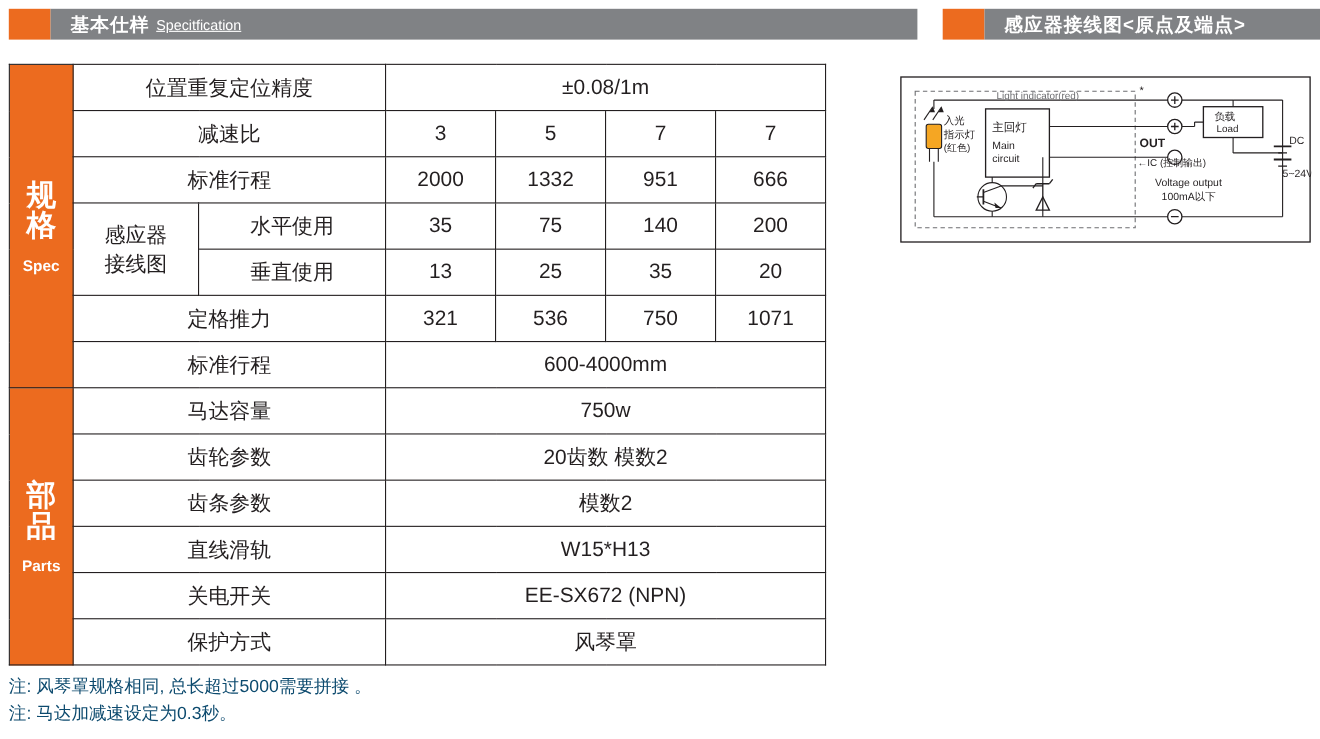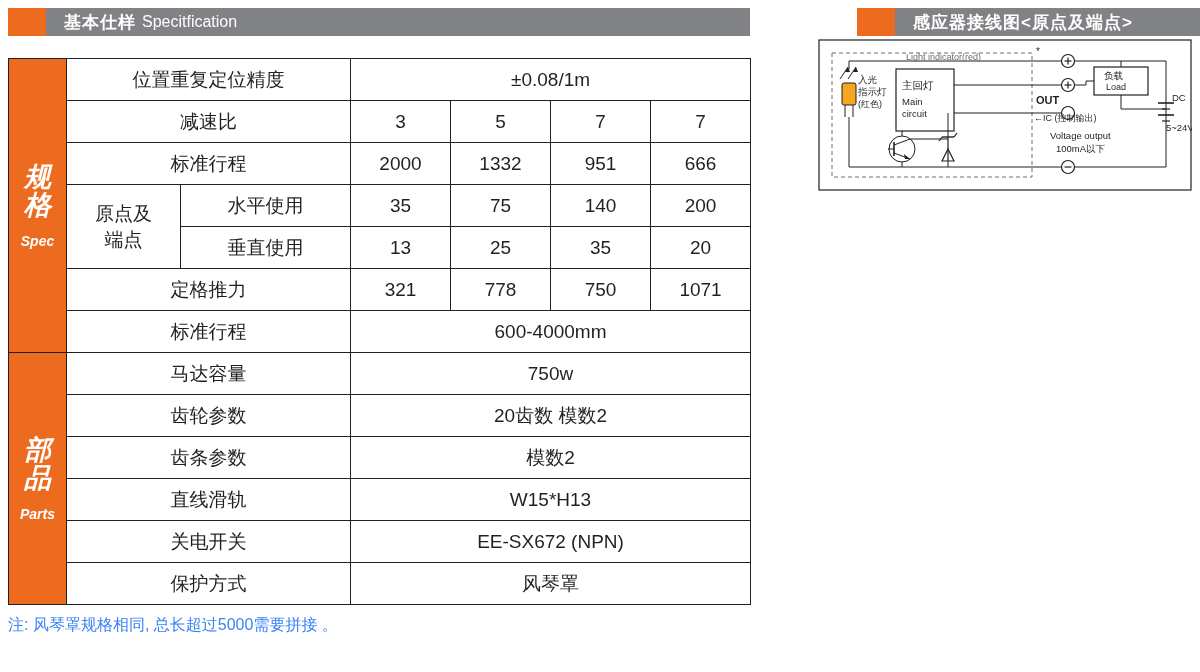--- a/index.html
+++ b/index.html
@@ -38,26 +38,27 @@
     padding-left: 18px;
     box-sizing: border-box;
     color: #ffffff;
   }
   .hdr .bar .cn {
     font-size: 17px;
     font-weight: bold;
     letter-spacing: 1px;
   }
   .hdr .bar .en {
-    font-size: 16px;
+    font-size: 13px;
     font-weight: normal;
     margin-left: 6px;
-  }
-
-  #hdr-spec { left: 8px; top: 8px; width: 742px; }
+    text-decoration: underline;
+  }
+
+  #hdr-spec { left: 8px; top: 8px; width: 826px; }
   #hdr-wiring { left: 818px; top: 8px; width: 374px; margin-left: 39px; }
 
   
   .table-wrap {
     position: absolute;
     left: 8px;
     top: 58px;
     width: 742px;
   }
   table.spec {
@@ -73,21 +74,20 @@
     height: 41px;
     padding: 0 19px;
     background: #ffffff;
   }
   td.sidecell {
     background: #ec6b1f !important;
     color: #ffffff;
     width: 58px;
     font-weight: bold;
     padding: 0;
-    font-style: italic;
   }
   .side-inner {
     display: flex;
     flex-direction: column;
     align-items: center;
     justify-content: center;
     line-height: 1.05;
   }
   .side-cn {
     font-size: 27px;
@@ -114,31 +114,31 @@
   }
 
   
   .notes {
     position: absolute;
     left: 8px;
     top: 612px;
     width: 742px;
   }
   .note {
-    color: #3b82f6;
+    color: #0c4a6e;
     font-size: 16px;
     line-height: 25px;
     white-space: nowrap;
   }
 
   
   .wiring {
     position: absolute;
     left: 818px;
-    top: 39px;
+    top: 69px;
     width: 374px;
     height: 160px;
   }
   .wiring svg { display: block; }
 </style>
 </head>
 <body>
 
 <div class="hdr" id="hdr-spec">
   <div class="swatch"></div>
@@ -189,40 +189,40 @@
 
       <tr>
         <td class="label" colspan="2">标准行程</td>
         <td class="num">2000</td>
         <td class="num">1332</td>
         <td class="num">951</td>
         <td class="num">666</td>
       </tr>
 
       <tr>
-        <td class="label" rowspan="2">原点及端点</td>
+        <td class="label" rowspan="2">感应器接线图</td>
         <td class="sublabel">水平使用</td>
         <td class="num">35</td>
         <td class="num">75</td>
         <td class="num">140</td>
         <td class="num">200</td>
       </tr>
 
       <tr>
         <td class="sublabel">垂直使用</td>
         <td class="num">13</td>
         <td class="num">25</td>
         <td class="num">35</td>
         <td class="num">20</td>
       </tr>
 
       <tr>
         <td class="label" colspan="2">定格推力</td>
         <td class="num">321</td>
-        <td class="num">778</td>
+        <td class="num">536</td>
         <td class="num">750</td>
         <td class="num">1071</td>
       </tr>
 
       <tr>
         <td class="label" colspan="2">标准行程</td>
         <td class="wide" colspan="4">600-4000mm</td>
       </tr>
 
       <tr>
@@ -254,20 +254,21 @@
       <tr>
         <td class="label" colspan="2">保护方式</td>
         <td class="wide" colspan="4">风琴罩</td>
       </tr>
     </tbody>
   </table>
 </div>
 
 <div class="notes">
   <div class="note">注: 风琴罩规格相同, 总长超过5000需要拼接 。</div>
+  <div class="note">注: 马达加减速设定为0.3秒。</div>
 </div>
 
 <div class="wiring">
   <svg width="374" height="160" viewBox="0 0 374 160" xmlns="http://www.w3.org/2000/svg">
 
     <rect x="1" y="1" width="372" height="150" fill="#ffffff" stroke="#231f20" stroke-width="1.2"></rect>
 
     <rect x="14" y="14" width="200" height="124" fill="none" stroke="#6d6e71" stroke-width="1" stroke-dasharray="4 3"></rect>
 
     <rect x="24" y="44" width="14" height="22" rx="2" fill="#f5a623" stroke="#231f20" stroke-width="1"></rect>

